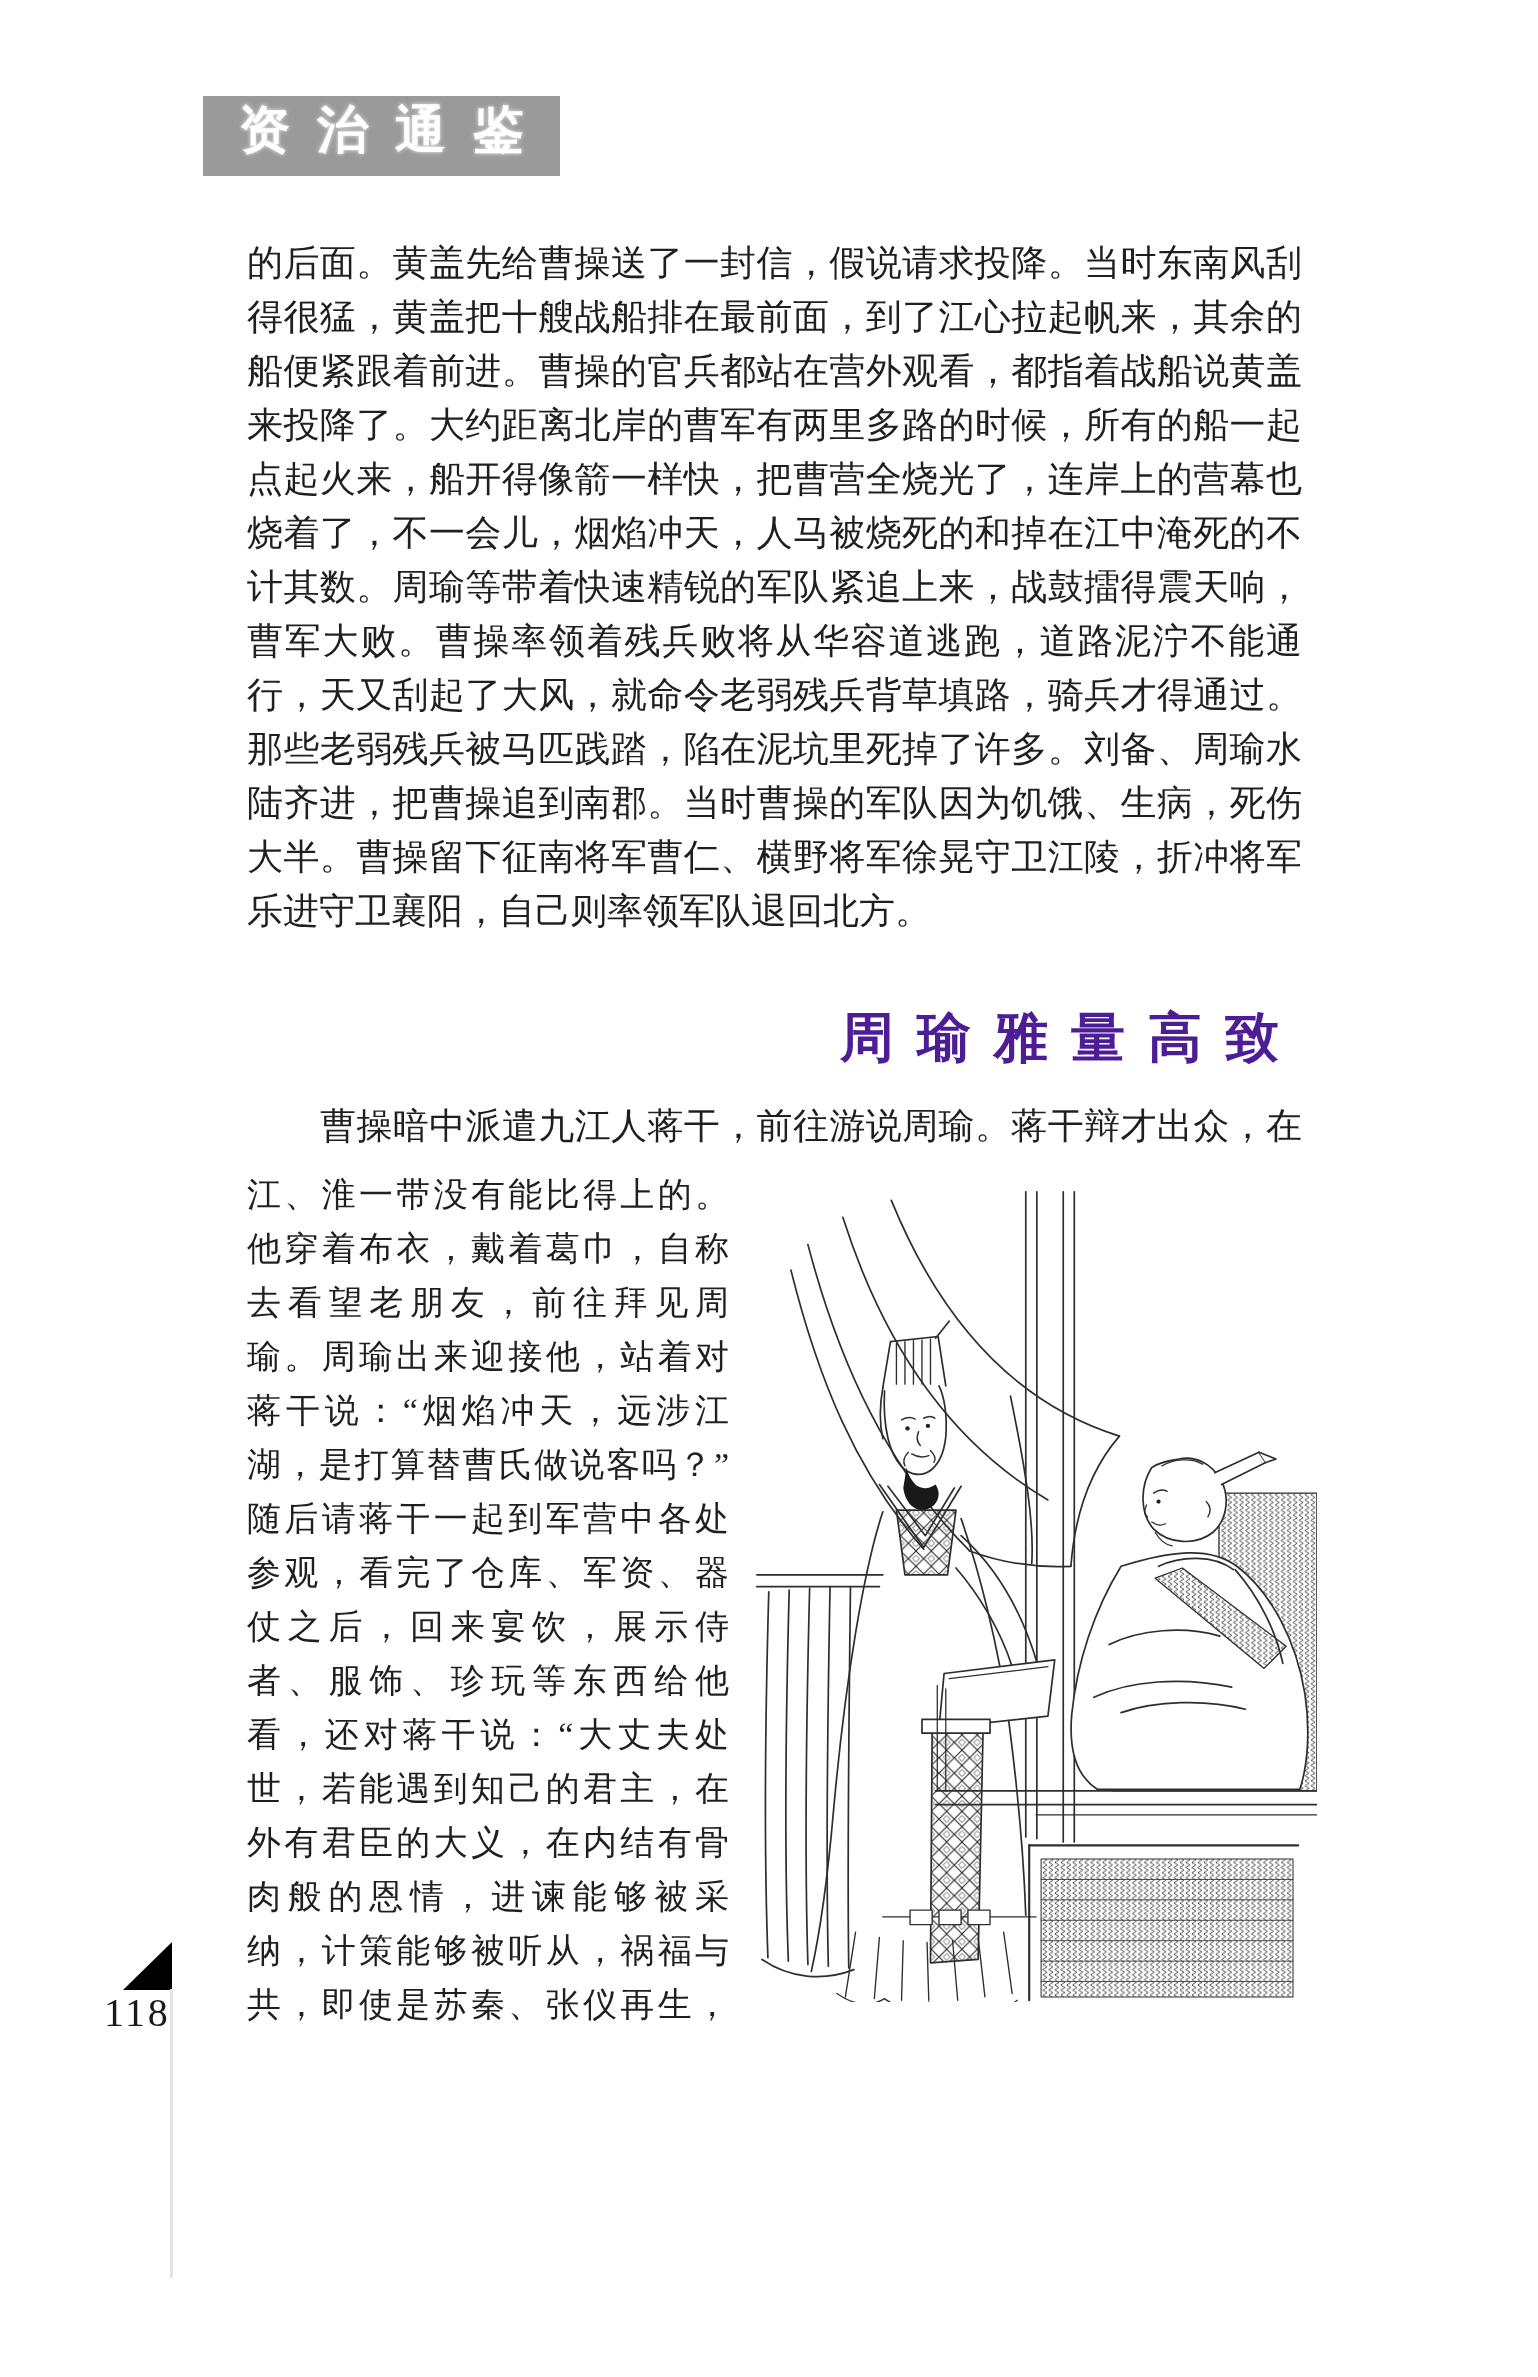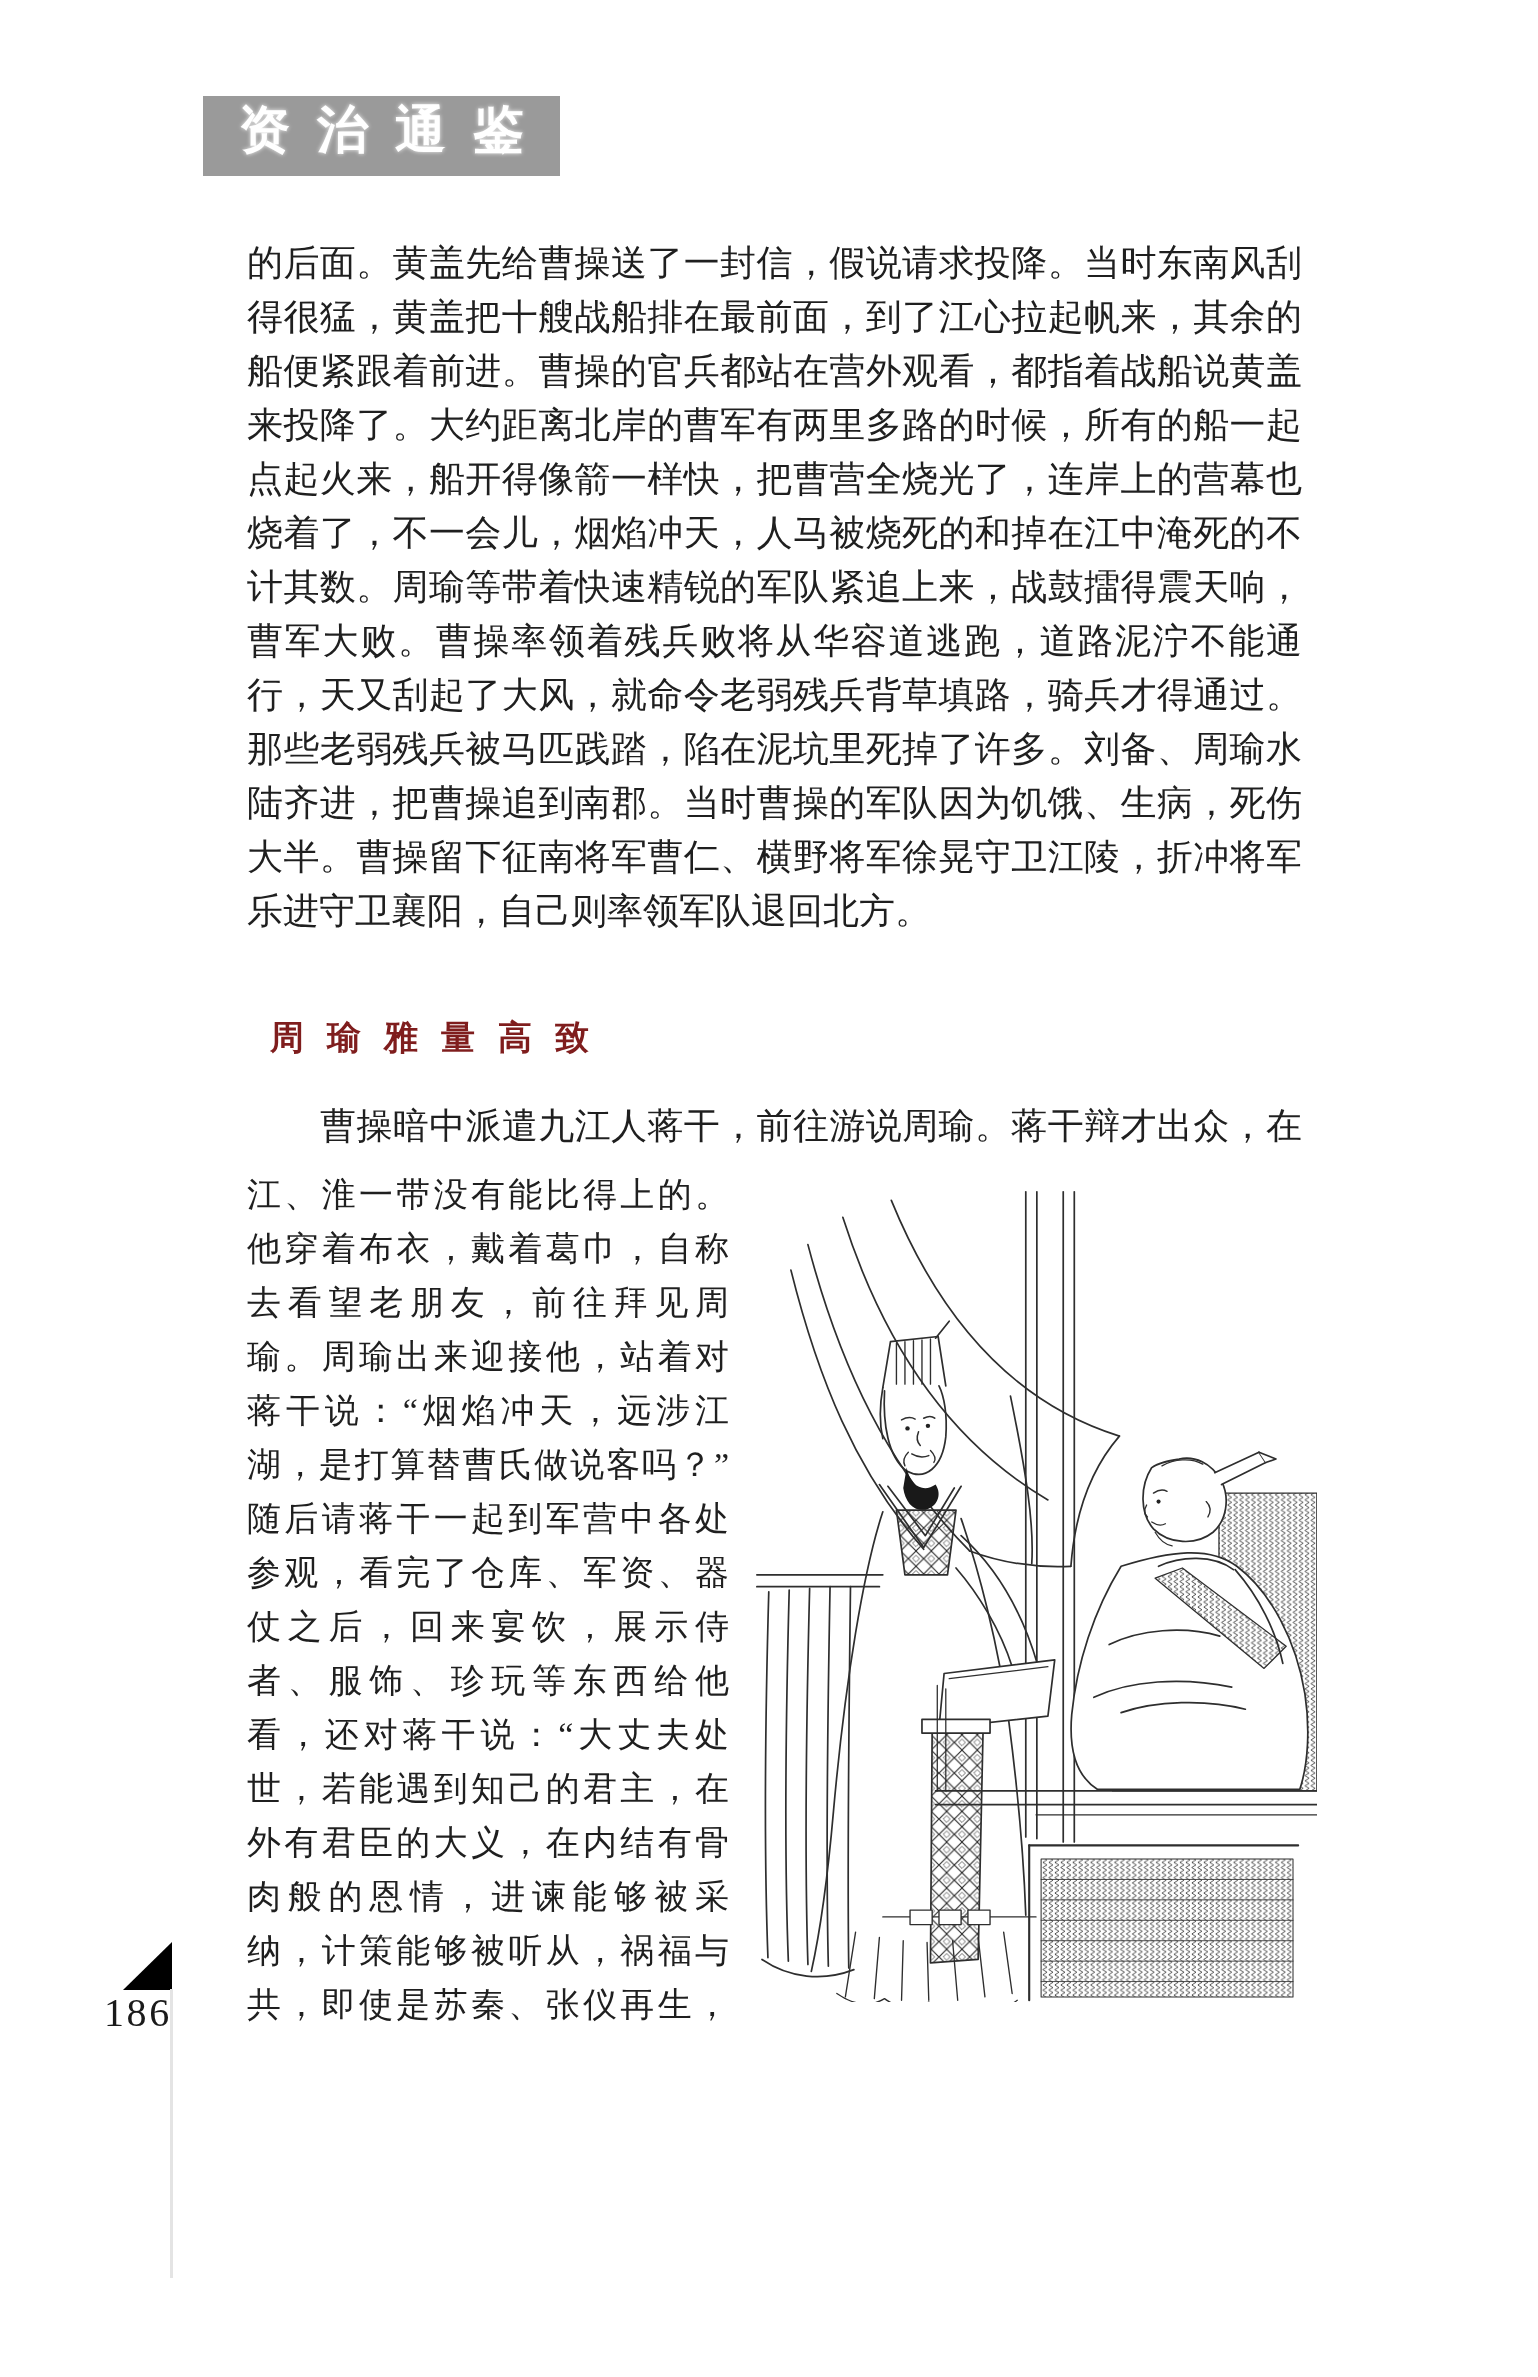--- a/index.html
+++ b/index.html
@@ -11,22 +11,22 @@
   .logo span{font-family:"Liberation Sans","DejaVu Sans",sans-serif;font-weight:bold;
         font-size:51px;color:#ffffff;letter-spacing:27px;padding-left:27px;
         text-shadow:0 0 4.3px rgba(255,255,255,.85);}
   
   .content{position:absolute;left:247px;top:236px;width:1055px;}
   .tline{font-size:36px;line-height:54px;height:54px;white-space:nowrap;
          text-align:justify;text-align-last:justify;text-justify:inter-character;}
   .p1 .tline{white-space:normal;overflow:hidden;}
   .p1 .tline:last-child{text-align-last:left;}
   .heading{font-family:"Liberation Sans","DejaVu Sans",sans-serif;font-weight:bold;
-           font-size:34px;line-height:53px;letter-spacing:23px;text-indent:23px;
-           text-align:left;margin:73px 0 0 0;color:#7f1d1d;}
+           font-size:54px;line-height:53px;letter-spacing:23px;text-indent:23px;
+           text-align:right;margin:73px 0 0 0;color:#4c1d95;}
   .firstline{margin-top:35px;text-indent:73px;white-space:normal;overflow:hidden;}
   .wraprow{margin-top:15.3px;display:flex;gap:26px;align-items:flex-start;}
   .leftcol{width:482px;flex:0 0 482px;}
   .leftcol .tline{font-size:34px;}
   .illo{width:562px;height:834px;}
   .illo svg{display:block;width:562px;height:834px;}
   
   .corner-triangle{position:absolute;left:123px;top:1942px;width:0;height:0;
         border-left:49px solid transparent;border-bottom:48px solid #000;}
   .page-number{position:absolute;left:104px;top:1989px;font-size:40px;letter-spacing:2.6px;color:#1a1a1a;}
@@ -195,17 +195,17 @@
               <path d="M336,836 H632 M336,860 H632 M336,884 H632 M336,908 H632 M336,932 H632 M336,956 H632" stroke-width="1"></path>
             </g>
 
           </g>
         </svg>
       </div>
     </div>
   </div>
 
   <div class="corner-triangle"></div>
-  <div class="page-number">186</div>
+  <div class="page-number">118</div>
   <div class="vrule"></div>
 
 </div>
 
 
 </body></html>

